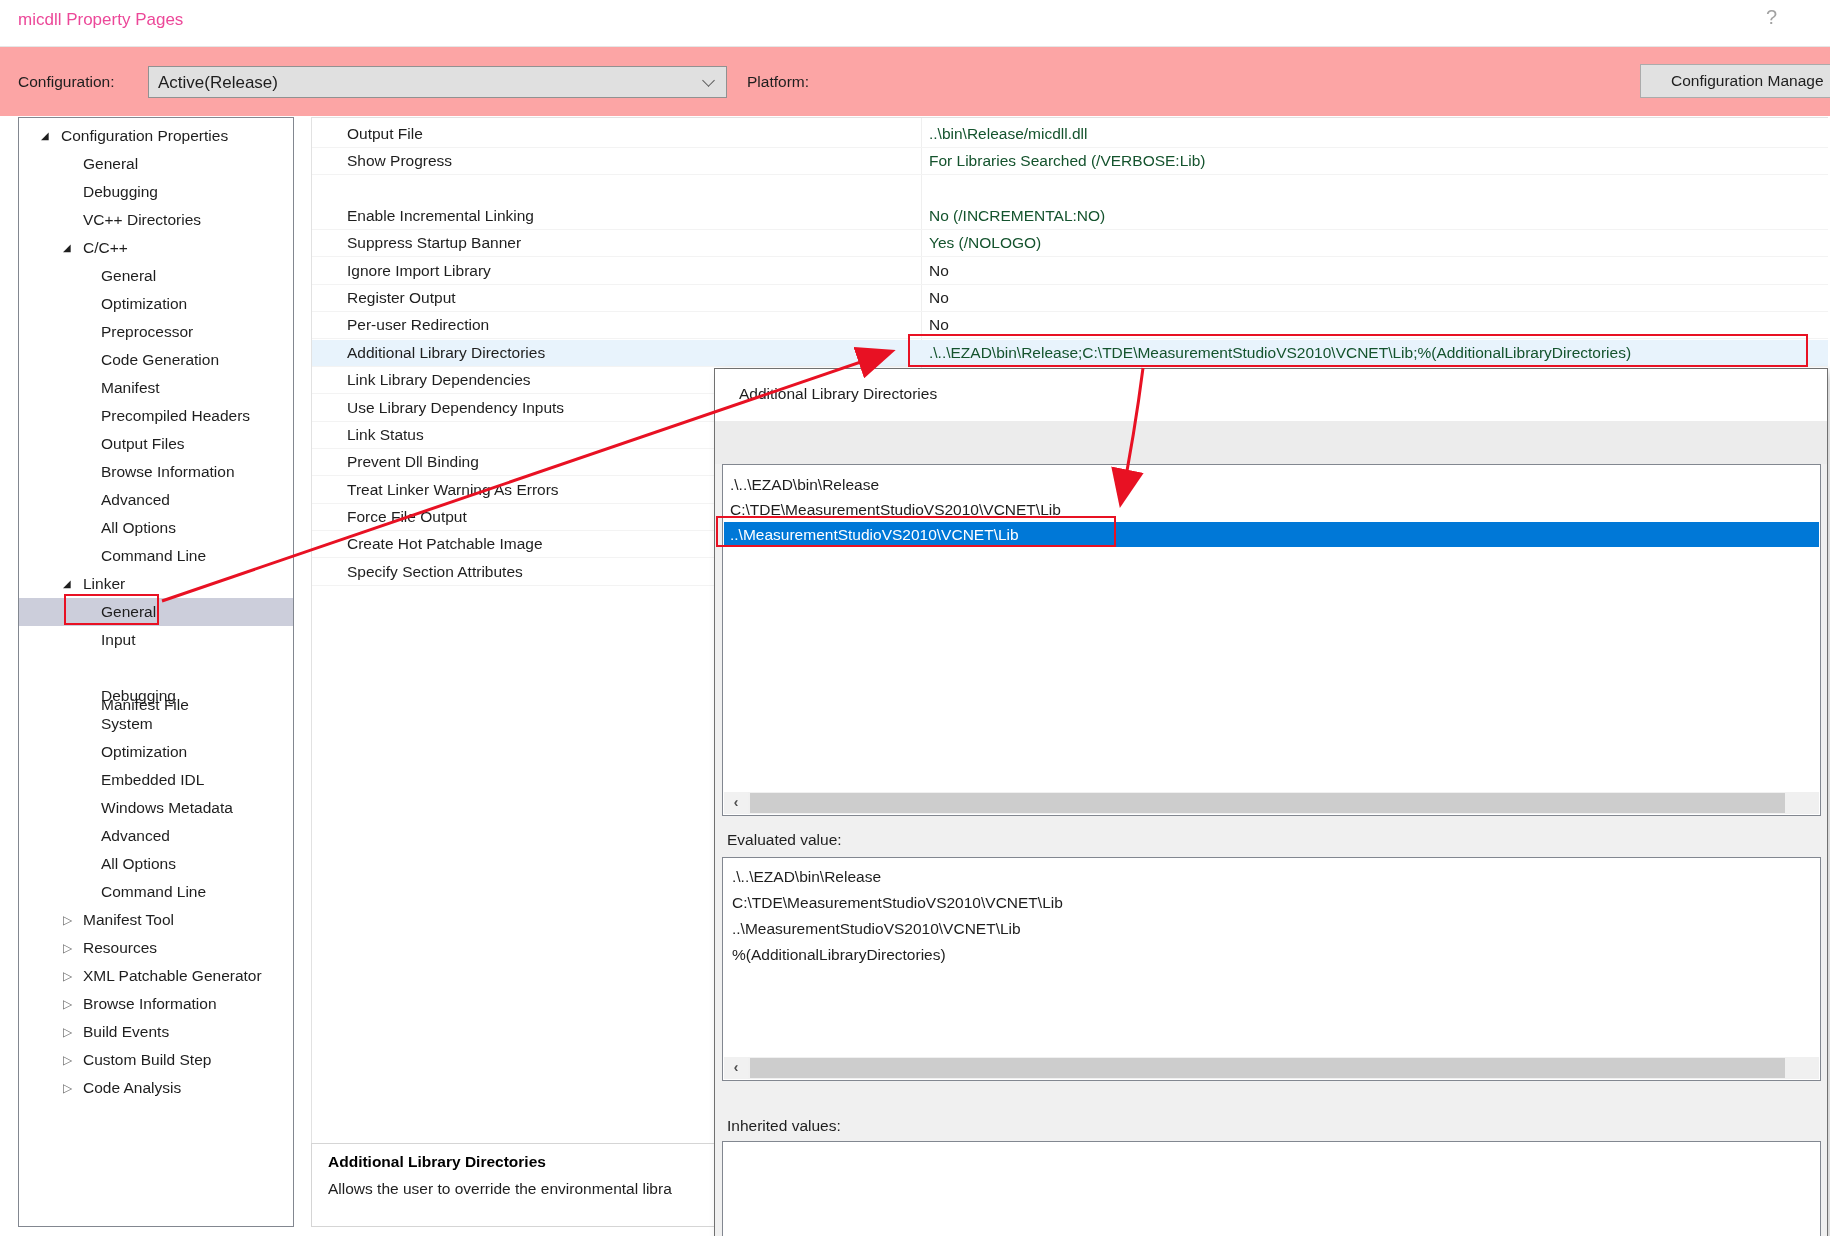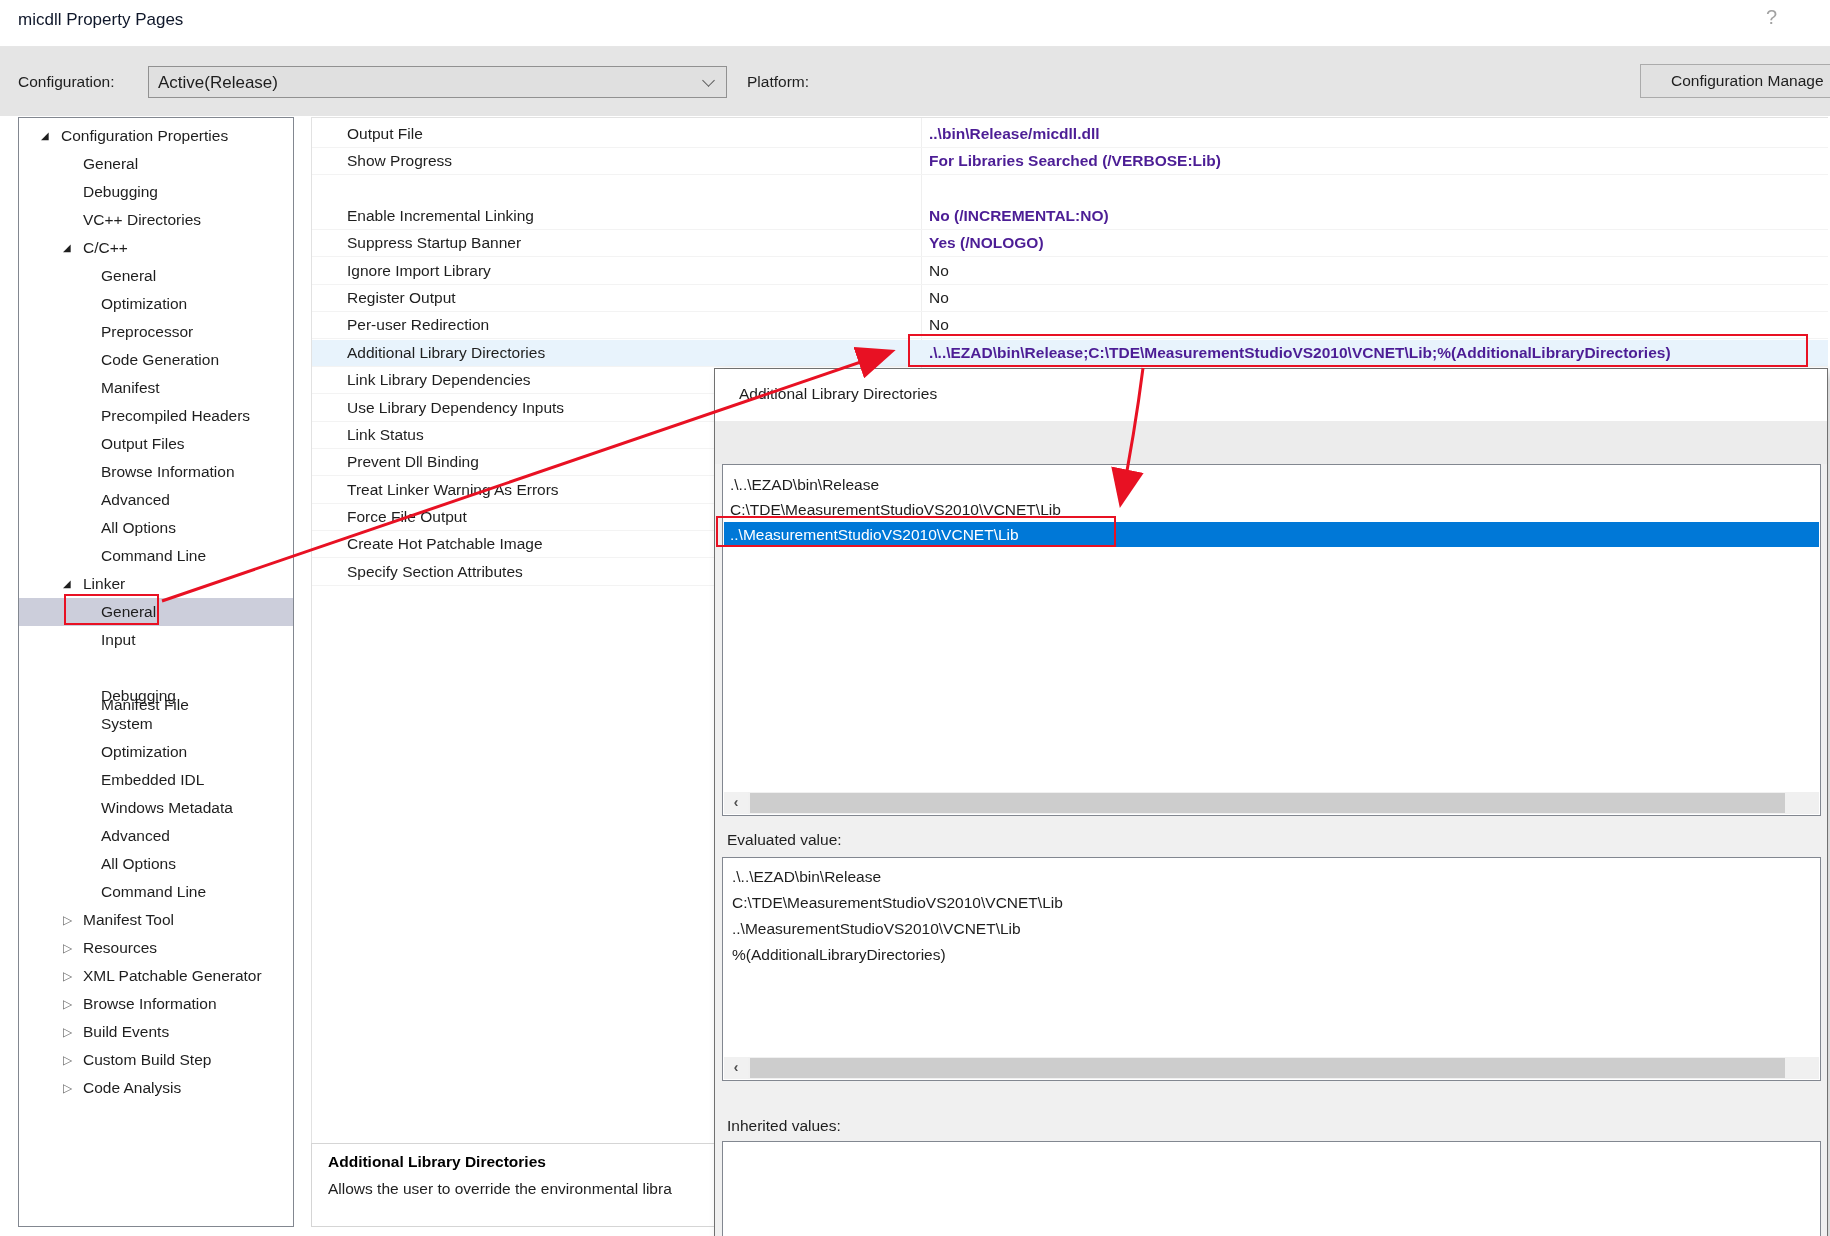--- a/index.html
+++ b/index.html
@@ -3,23 +3,23 @@
 <meta charset="utf-8">
 <style>
   html,body{margin:0;padding:0;}
   body{
     width:1830px;height:1236px;position:relative;overflow:hidden;
     background:#ffffff;color:#1e1e1e;
     font-family:"Liberation Sans", sans-serif;font-size:15.5px;
   }
   .abs{position:absolute;}
   
-  .win-title{left:18px;top:10px;font-size:17px;color:#0f172a;white-space:nowrap;}
+  .win-title{left:18px;top:10px;font-size:17px;color:#ec4899;white-space:nowrap;}
   .help-glyph{left:1766px;top:6px;font-size:20px;color:#a2a2a2;}
-  .config-bar{left:0;top:46px;width:1830px;height:69px;background:#e5e5e5;border-top:1px solid #e6e6e6;}
+  .config-bar{left:0;top:46px;width:1830px;height:69px;background:#fca5a5;border-top:1px solid #e6e6e6;}
   .bar-label{top:26px;font-size:15.5px;color:#1e1e1e;white-space:nowrap;}
   .combo{top:19px;height:32px;background:#e0e0e0;border:1px solid #919191;box-sizing:border-box;}
   .combo-value{position:absolute;left:9px;top:6px;font-size:17px;white-space:nowrap;}
   .chevron{position:absolute;right:13px;top:9px;width:8px;height:8px;
     border-right:1.5px solid #5a5a5a;border-bottom:1.5px solid #5a5a5a;transform:rotate(45deg);}
   .cfg-btn{left:1640px;top:17px;width:260px;height:34px;background:#e1e1e1;border:1px solid #ababab;
     box-sizing:border-box;font-size:15.5px;}
   .cfg-btn span{position:absolute;left:30px;top:7px;white-space:nowrap;}
   
   .tree{left:18px;top:117px;width:276px;height:1110px;background:#fff;border:1px solid #828790;
@@ -31,21 +31,21 @@
   .tree-exp.closed{font-size:12px;color:#6d6d6d;}
   .tree-label{position:absolute;top:0;}
   
   .grid{left:311px;top:117px;width:1517px;height:1110px;background:#fff;
     border-top:1px solid #e2e2e2;border-left:1px solid #e2e2e2;box-sizing:border-box;}
   .grid-coldiv{position:absolute;left:609px;top:0;width:1px;height:470px;background:#efefef;}
   .grid-row{position:absolute;left:0;width:100%;height:27px;border-bottom:1px solid #f3f3f3;box-sizing:border-box;}
   .grid-row.selected{background:#e8f3fc;}
   .grid-row .lab{position:absolute;left:35px;top:4px;white-space:nowrap;}
   .grid-row .val{position:absolute;left:617px;top:4px;white-space:nowrap;}
-  .grid-row .val.bold{font-weight:700;color:#4c1d95;}
+  .grid-row .val.bold{font-weight:400;color:#14532d;}
   
   .desc-panel{left:311px;top:1143px;width:1210px;height:84px;background:#fff;border:1px solid #d5d5d5;
     box-sizing:border-box;z-index:5;overflow:hidden;}
   .desc-title{position:absolute;left:16px;top:9px;font-weight:700;color:#000;white-space:nowrap;}
   .desc-text{position:absolute;left:16px;top:36px;white-space:nowrap;}
   
   .popup{left:714px;top:368px;width:1114px;height:900px;background:#f0f0f0;border:1px solid #707070;
     box-sizing:border-box;z-index:20;overflow:hidden;box-shadow:5px 5px 10px rgba(0,0,0,.18);}
   .popup-titleband{position:absolute;left:0;top:0;width:100%;height:52px;background:#fff;}
   .popup-title{position:absolute;left:24px;top:16px;white-space:nowrap;}

